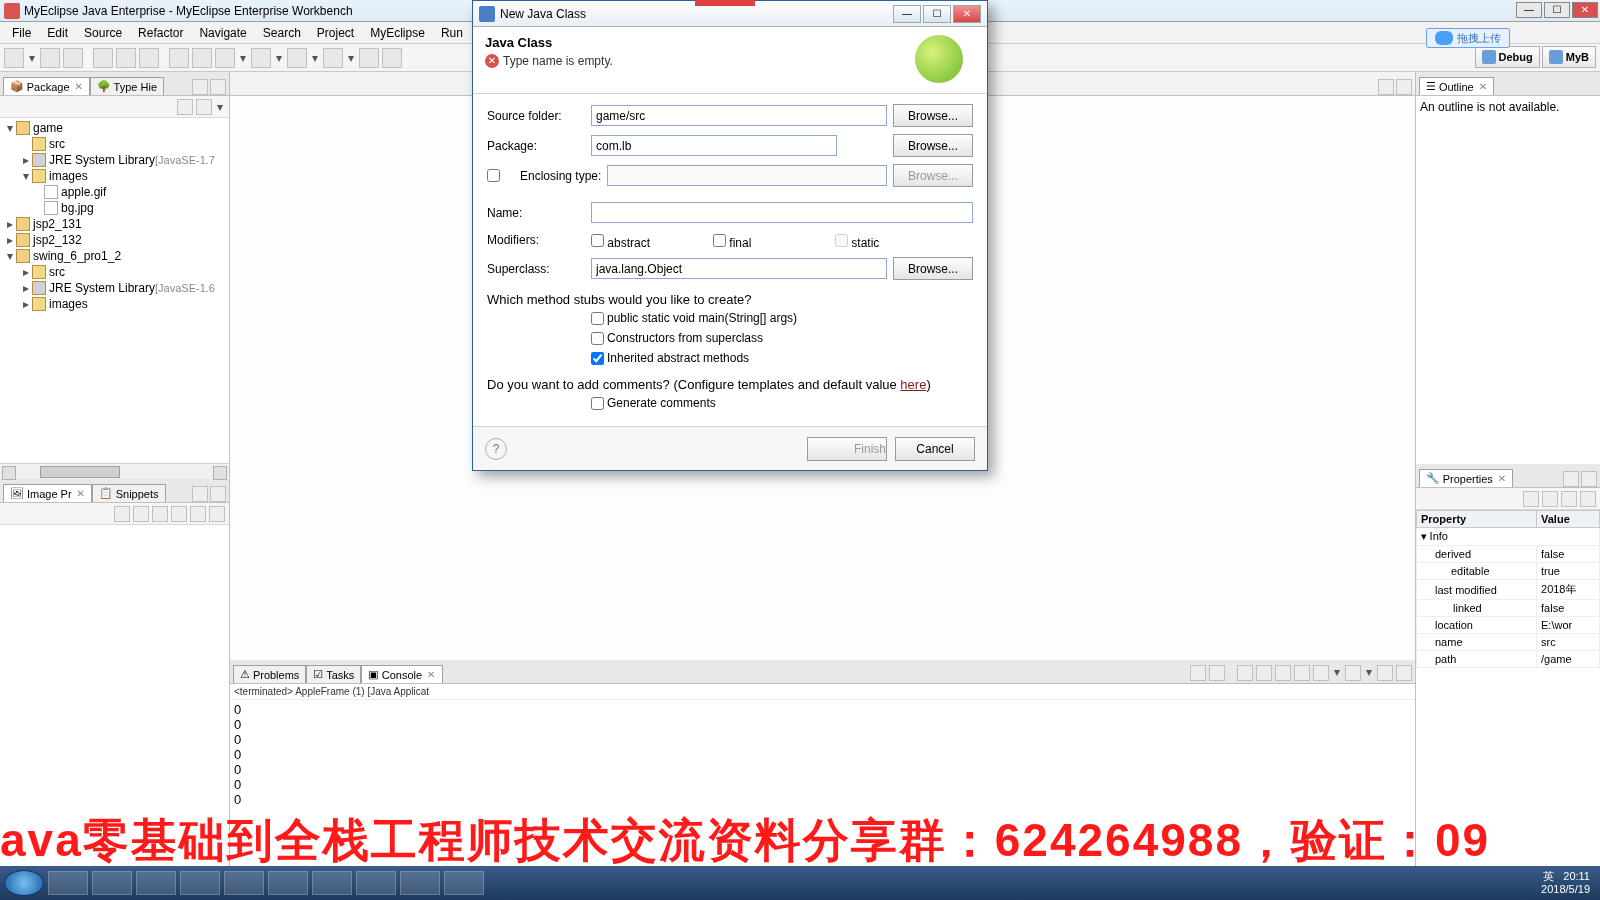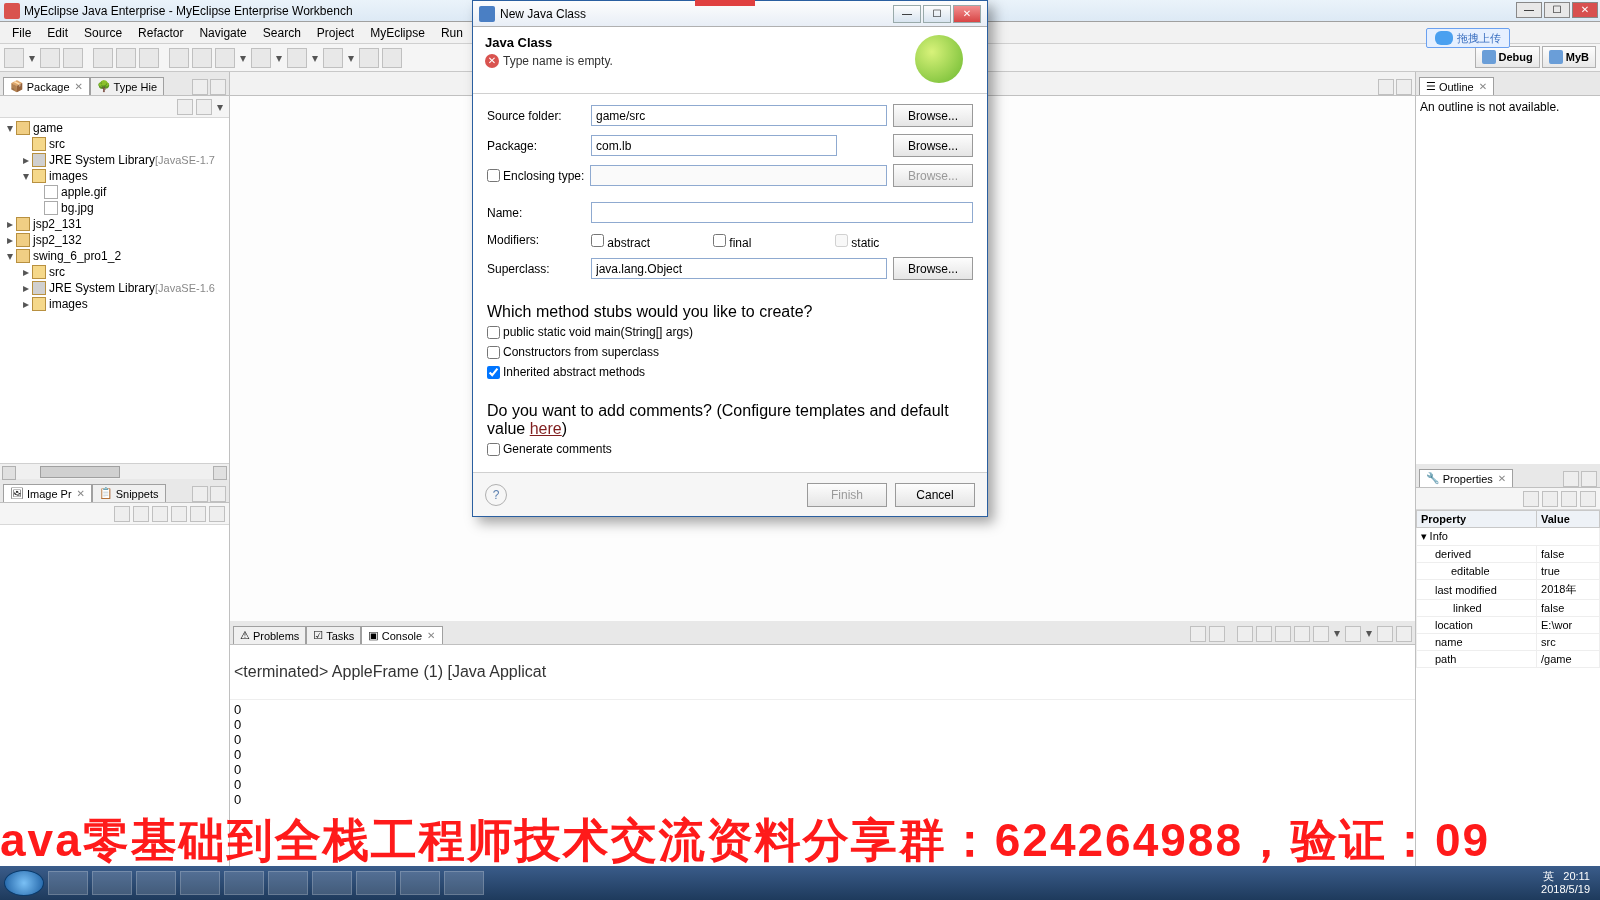--- a/index.html
+++ b/index.html
@@ -35,21 +35,21 @@
 .tree-item { display:flex; align-items:center; padding:1px 0; white-space:nowrap; }
 .tree-item .arrow { width:12px; text-align:center; color:#555; }
 .tree-item .ticon { width:14px; height:14px; background:#f0ce84; border:1px solid #b89040; margin-right:3px; display:inline-block; }
 .tree-item .ticon.folder { background:#f5d88a; }
 .tree-item .ticon.jar { background:#d0d0d0; }
 .tree-item .ticon.file { background:#fff; border-color:#aaa; }
 .tree-item .lib { color:#888; font-size:11px; }
 
 
 .console-body { padding:2px 4px; font-family:Consolas,monospace; font-size:13px; background:#fff; }
-.console-header { font-size:16px; color:#333; padding:18px 4px; border-bottom:1px solid #eee; }
+.console-header { font-size:10px; color:#333; padding:2px 4px; border-bottom:1px solid #eee; }
 
 
 .prop-table { width:100%; border-collapse:collapse; font-size:11px; }
 .prop-table th { text-align:left; background:#eef2f7; border:1px solid #c8c8c8; padding:2px 4px; }
 .prop-table td { border:1px solid #eee; padding:2px 4px; }
 
 
 .dialog-modal { position:absolute; left:472px; top:0; width:516px; background:#fff; border:1px solid #2a5fa0; box-shadow:6px 6px 12px rgba(0,0,0,0.35); z-index:100; }
 .dlg-titlebar { height:26px; background:linear-gradient(#fdfdfd,#e8eef6); display:flex; align-items:center; padding:0 6px; border-bottom:1px solid #b0b0b0; }
 .dlg-titlebar .dicon { width:16px; height:16px; background:#4a7fc4; margin-right:5px; border-radius:2px; }
@@ -64,29 +64,29 @@
 .dlg-banner .brand { width:48px; height:48px; border-radius:50%; background:radial-gradient(circle at 35% 35%, #d8f27a, #6ab82e); margin-left:8px; }
 .dlg-body { padding:10px 14px; }
 .dlg-row { display:flex; align-items:center; margin-bottom:7px; }
 .dlg-row label { width:104px; font-size:12px; }
 .dlg-row input[type=text] { flex:1; height:21px; border:1px solid #8faad0; padding:0 4px; font-size:12px; }
 .dlg-row .browse { width:80px; height:23px; margin-left:6px; background:linear-gradient(#fdfdfd,#e5e5e5); border:1px solid #9a9a9a; font-size:12px; cursor:pointer; }
 .dlg-row .browse:disabled { color:#999; }
 .dlg-row.tall { align-items:flex-start; }
 .dlg-row textarea { flex:1; height:68px; border:1px solid #8faad0; resize:none; }
 .side-btns { display:flex; flex-direction:column; gap:6px; margin-left:6px; }
-.dlg-sub { display:flex; flex-wrap:wrap; gap:14px; align-items:flex-end; margin-bottom:6px; }
+.dlg-sub { margin-left:104px; display:flex; flex-wrap:wrap; gap:14px; align-items:flex-end; margin-bottom:6px; }
 .dlg-sub label { display:flex; align-items:center; gap:3px; font-size:12px; }
-.dlg-q { font-size:16px; margin:23px 0 4px 0; }
+.dlg-q { font-size:13px; margin:12px 0 4px 0; }
 .dlg-q a { color:#7f1d1d; }
 .dlg-footer { height:44px; border-top:1px solid #d0d0d0; display:flex; align-items:center; padding:0 12px; background:#f6f6f6; }
 .dlg-footer .help { width:22px; height:22px; border:1px solid #b0b0b0; border-radius:50%; text-align:center; line-height:20px; color:#5a7fb0; }
 .dlg-footer .spacer { flex:1; }
 .dlg-footer button { width:80px; height:24px; margin-left:8px; background:linear-gradient(#fdfdfd,#e5e5e5); border:1px solid #9a9a9a; font-size:12px; }
-.dlg-footer button:disabled { color:#9a9a9a; }
+.dlg-footer button:disabled { color:#9a9a9a;text-align:right; }
 
 
 .upload-pill { position:absolute; right:90px; top:28px; height:20px; background:#e6f0ff; border:1px solid #6aa0f0; display:flex; align-items:center; gap:4px; padding:0 8px; font-size:11px; color:#3a6fc0; z-index:50; border-radius:2px;}
 .upload-pill .cloud { width:18px; height:14px; background:#4aa0f0; border-radius:6px; }
 
 
 .persp { position:absolute; right:4px; top:46px; display:flex; gap:2px; z-index:40;font-weight:bold; }
 .persp .pbtn { height:22px; border:1px solid #b0b0b0; background:linear-gradient(#fdfdfd,#e8e8e8); padding:0 6px; display:flex; align-items:center; gap:3px; font-size:11px; }
 .persp .picon { width:14px; height:14px; background:#6a9ed8; border-radius:2px; }
 
@@ -447,21 +447,21 @@
       <input type="text" value="game/src" style="">
       <button class="browse">Browse...</button>
     </div>
     <div class="dlg-row">
       <label>Package:</label>
       <input type="text" style="flex: 0 0 246px;" value="com.lb">
       <div style="flex:1;"></div>
       <button class="browse">Browse...</button>
     </div>
     <div class="dlg-row">
-      <label style="width:auto;display:flex;align-items:center;gap:3px;">
+      <label style="width:auto;display:flex;align-items:center;gap:20px;">
           <input type="checkbox" style="">
           <span>Enclosing type:</span>
         </label>
       <input type="text" disabled="" style="margin-left: 6px;" value="">
       <button class="browse" disabled="">Browse...</button>
     </div>
     <div style="height:8px;"></div>
     <div class="dlg-row">
       <label>Name:</label>
       <input type="text" value="" style="">

